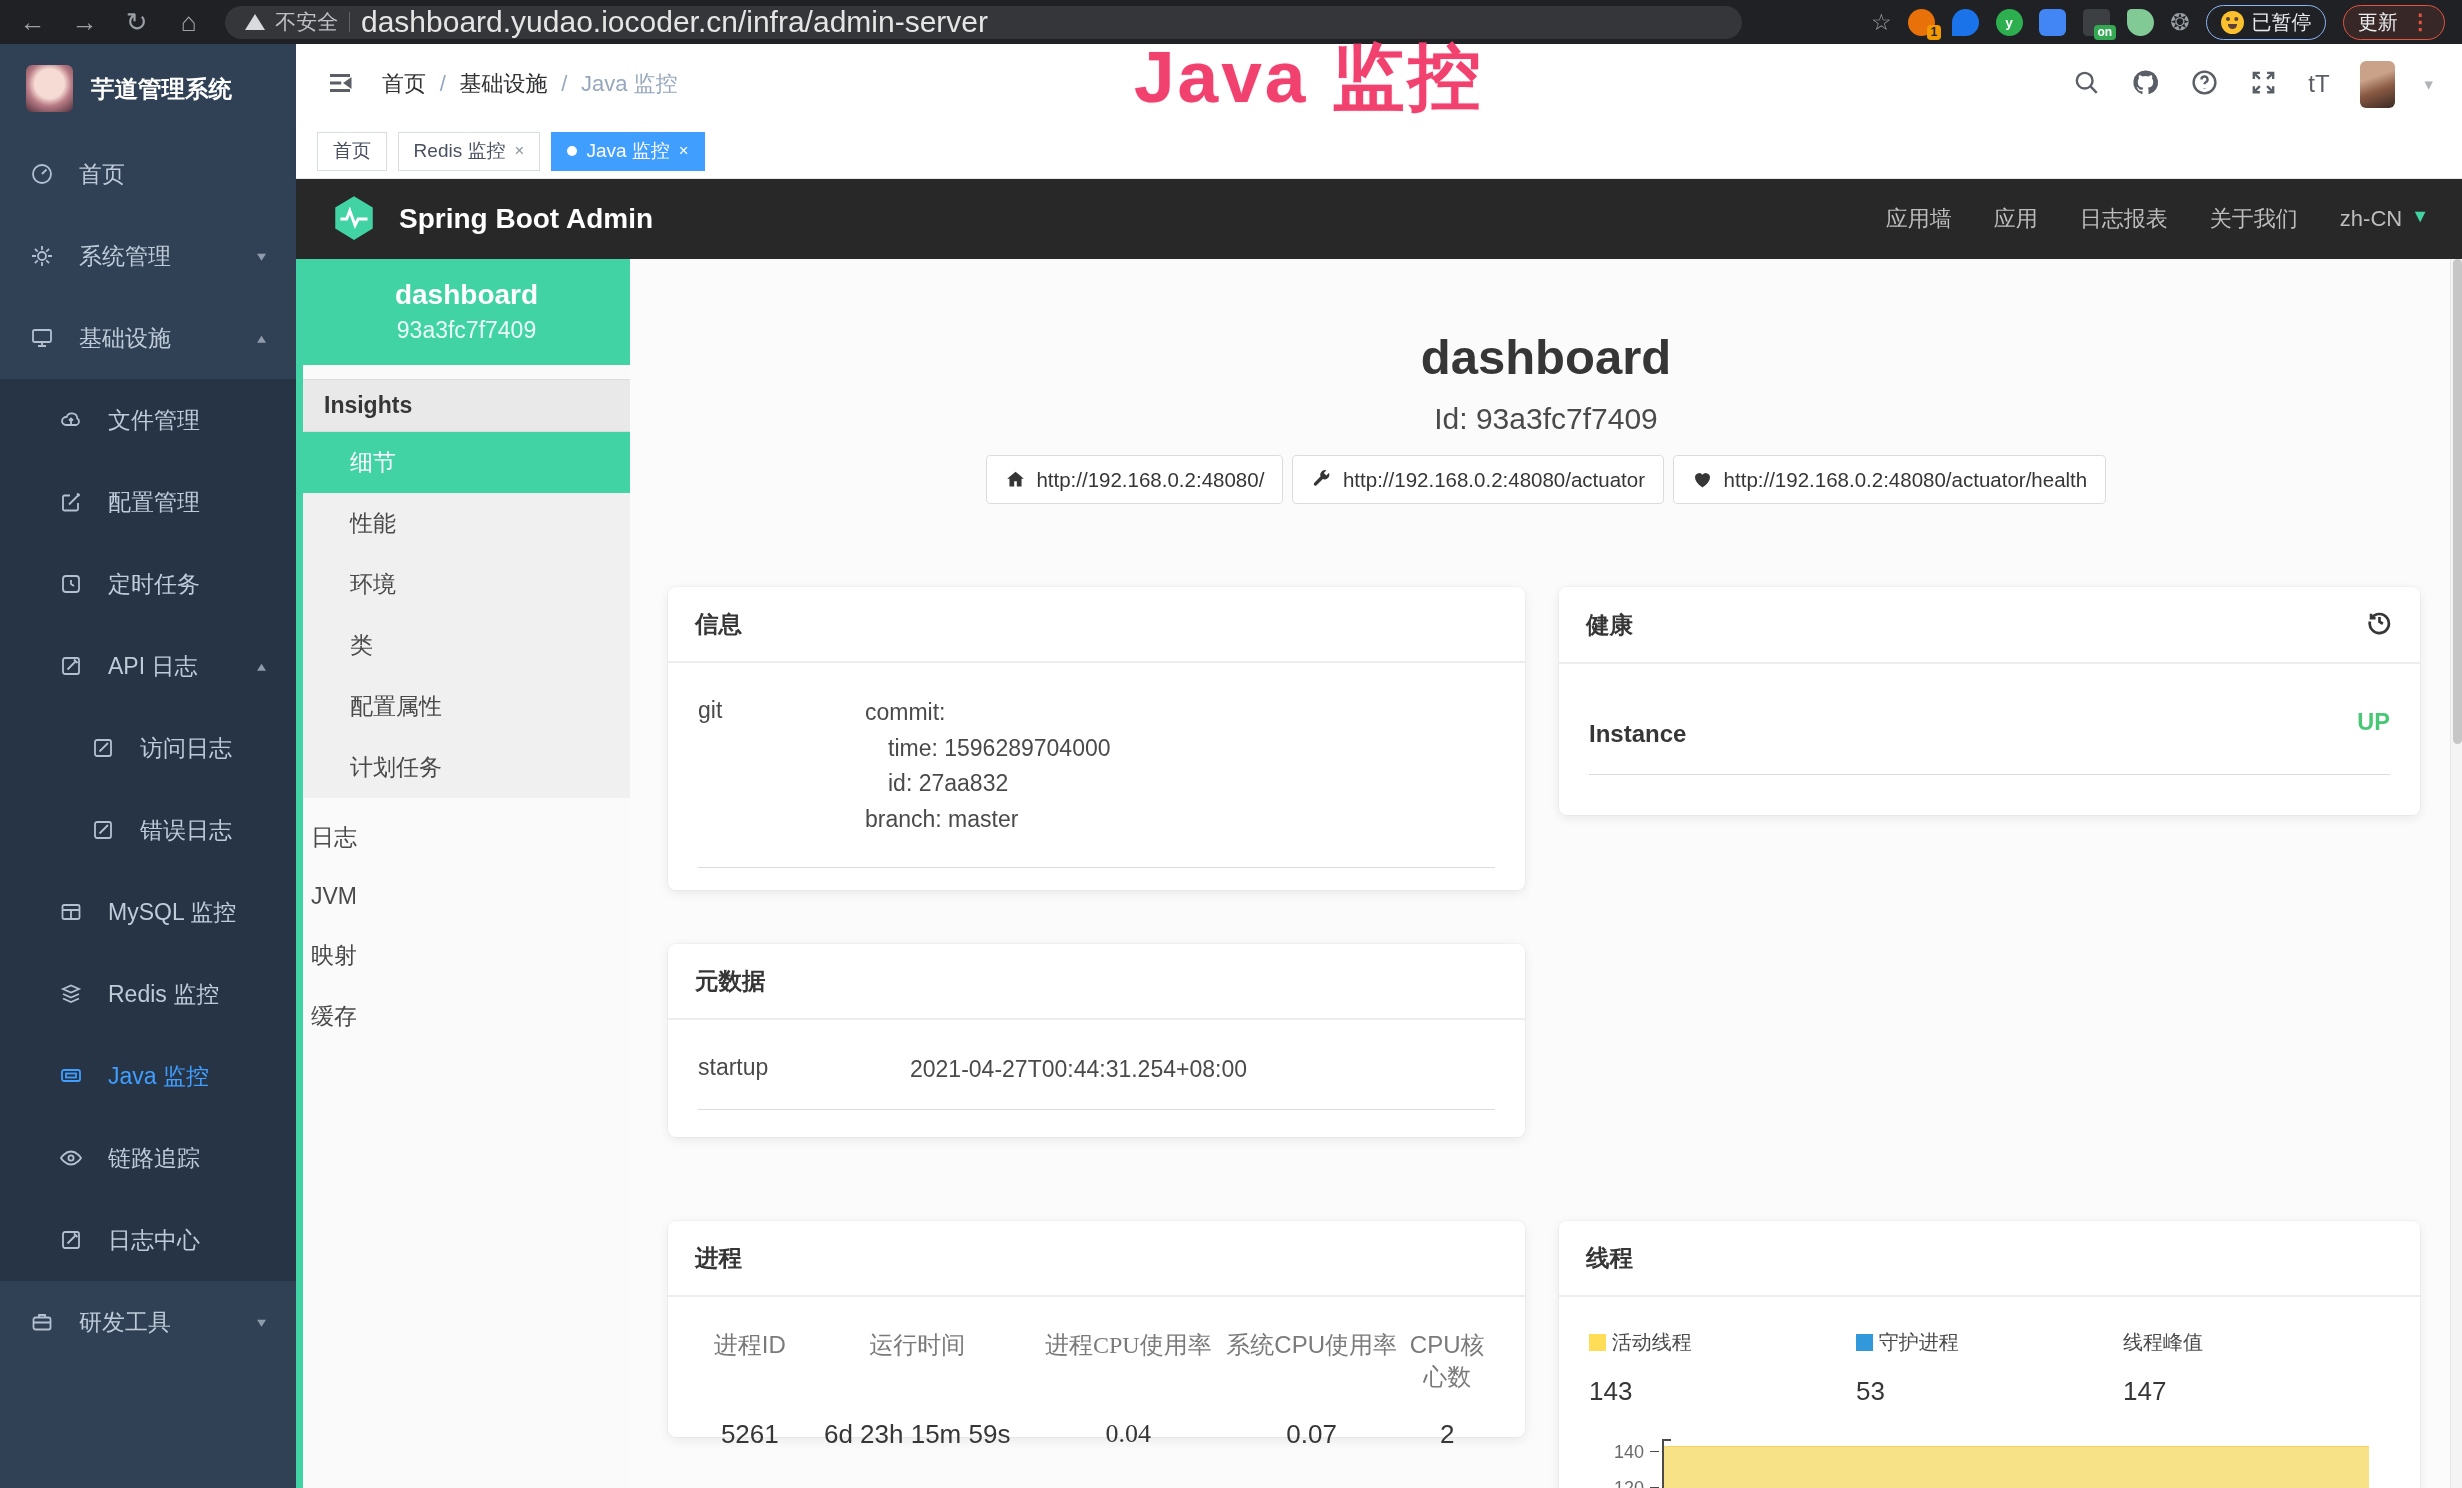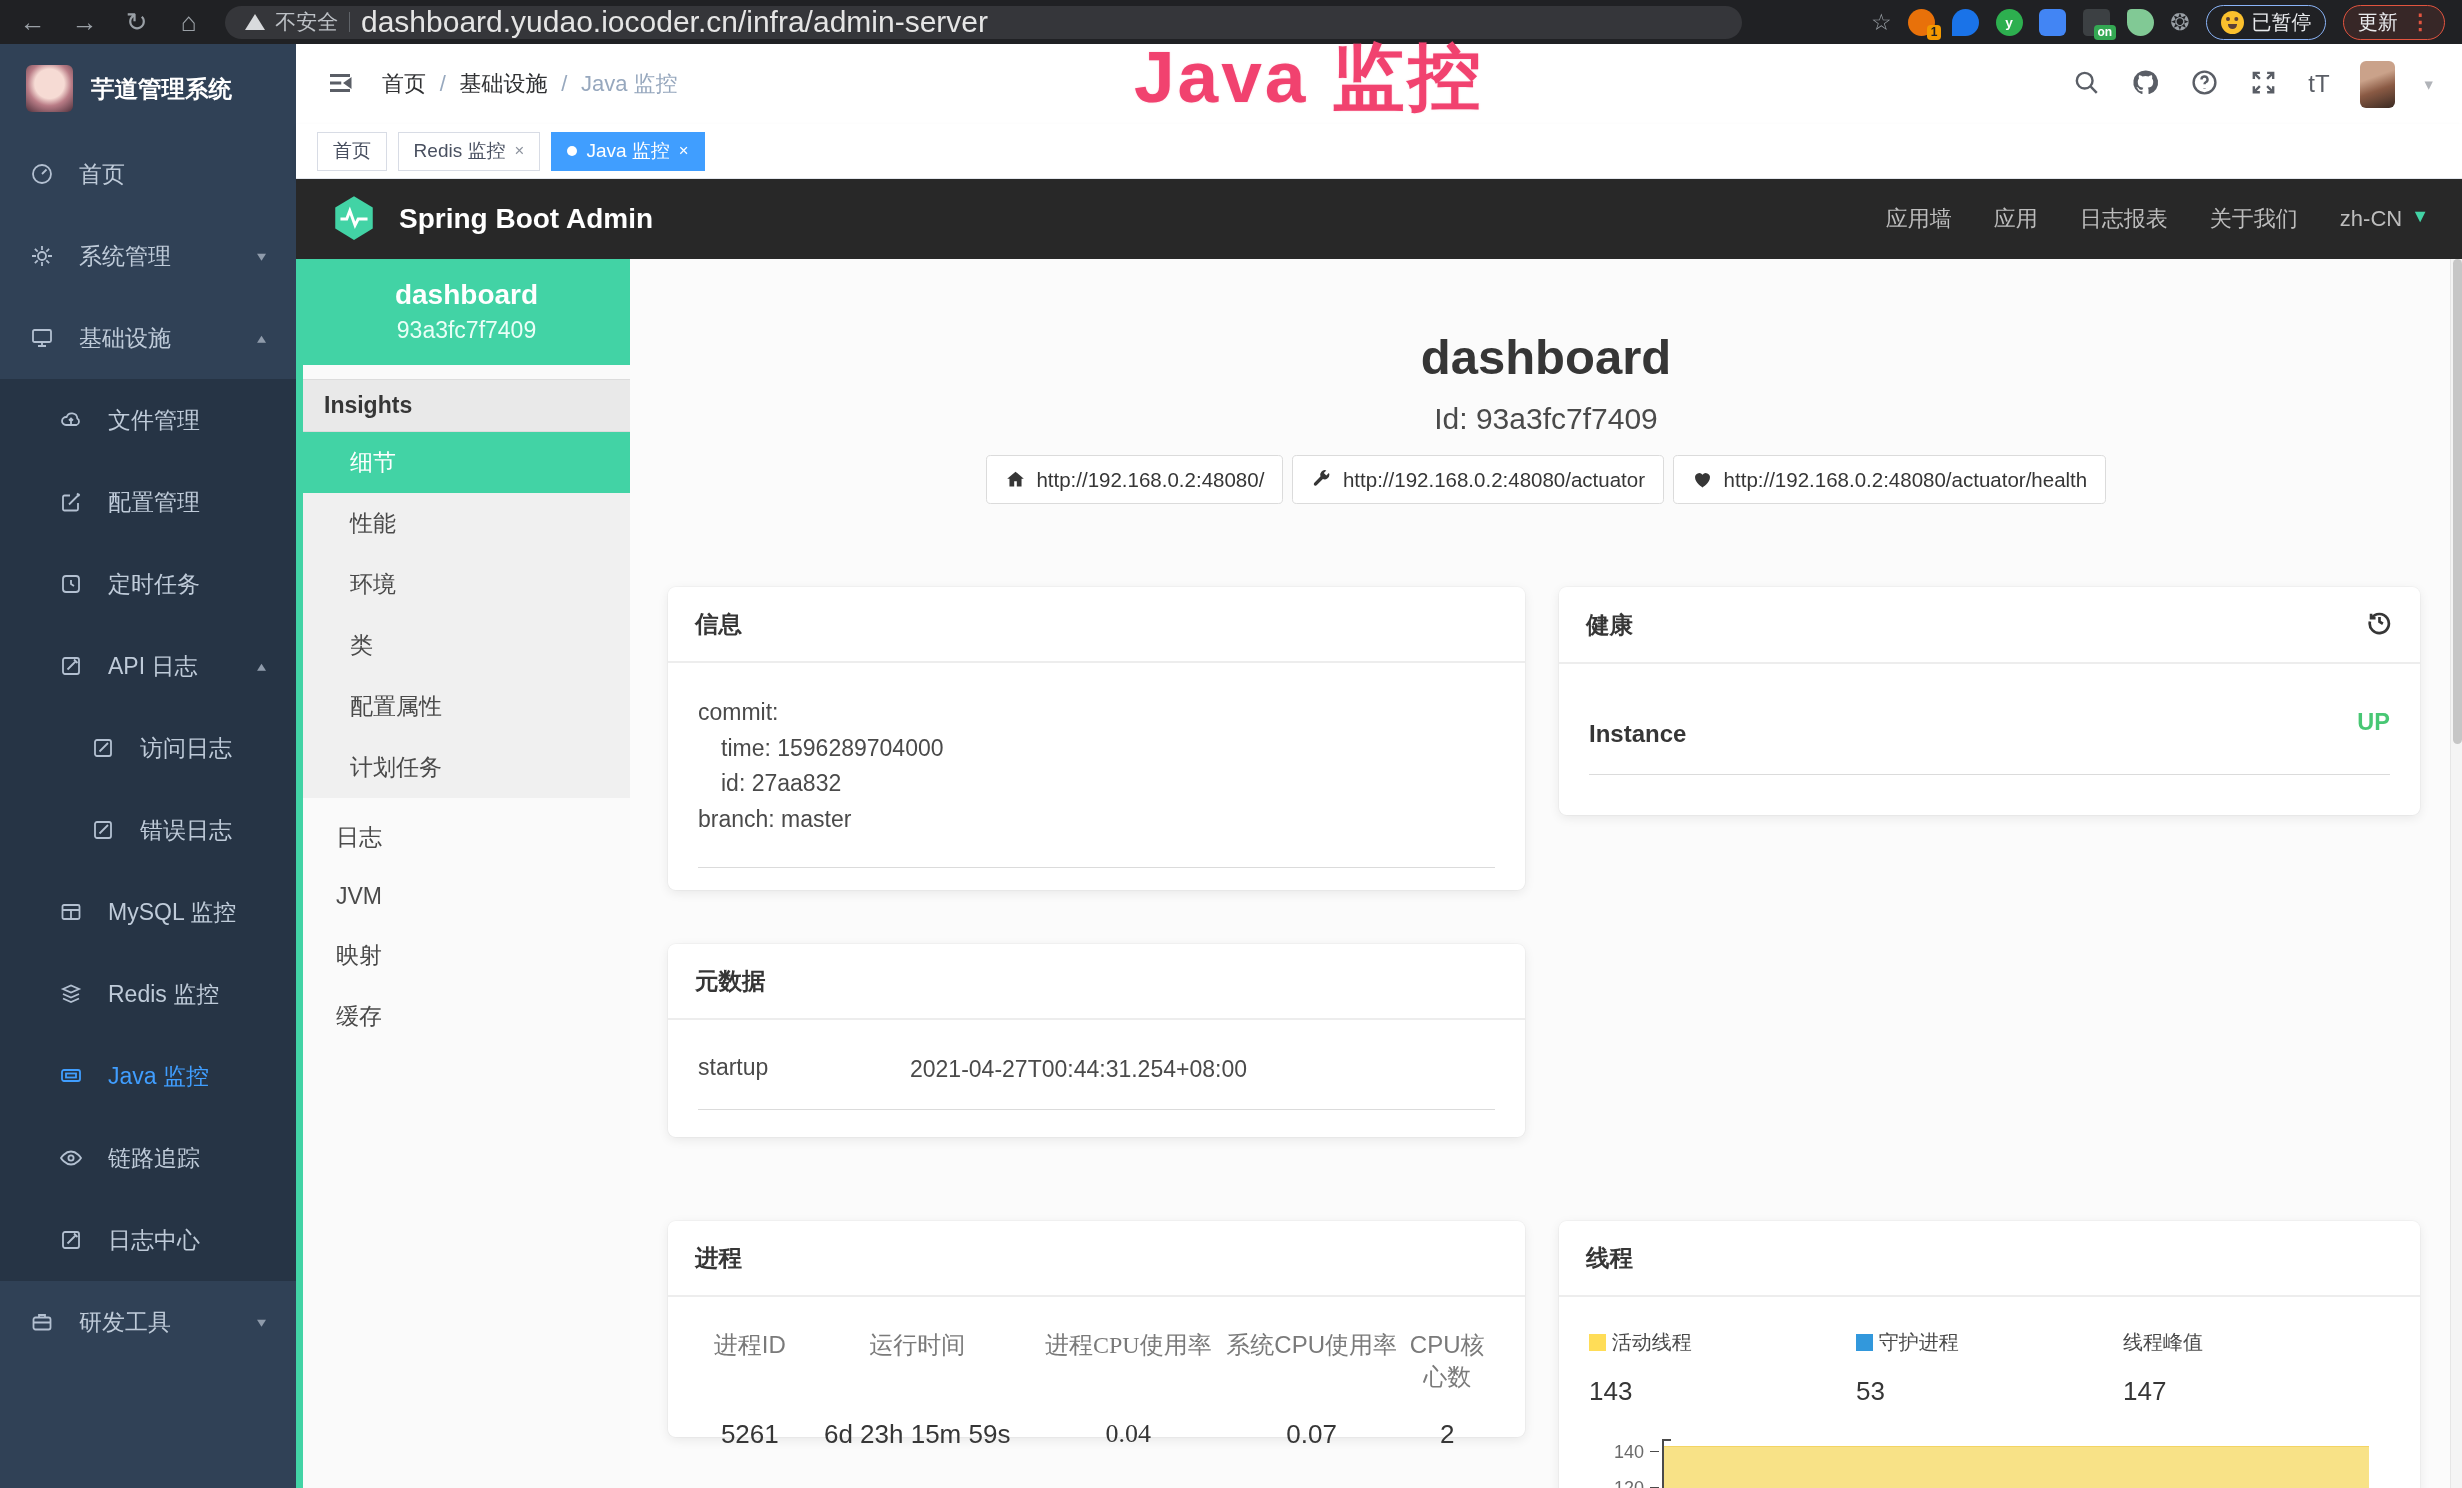--- a/index.html
+++ b/index.html
@@ -75,21 +75,21 @@
 
   .sba-body { flex:1; display:flex; min-height:0; }
   .instance-panel { width:334px; flex:none; background:#fafafa; border-left:7.6px solid #42d3a5; }
   .ip-head { background:#42d3a5; color:#fff; text-align:center; padding:20px 7.6px 21px; }
   .ip-name { font-size:28px; font-weight:bold; }
   .ip-id { font-size:23px; margin-top:6px; color:#eafff7; }
   .ip-insights { background:#f0f0f0; }
   .ip-label { background:#e9e9e9; border-top:1.5px solid #dcdcdc; border-bottom:1.5px solid #dcdcdc; font-size:23px; font-weight:bold; color:#363636; padding:12px 21px; margin-top:13.7px; }
   .ip-item { font-size:23px; color:#4a4a4a; padding:15px 21px 15px 47px; }
   .ip-item.active { background:#42d3a5; color:#fff; }
-  .ip-root .ip-item { padding-left:33px; }
+  .ip-root .ip-item { padding-left:8px; }
   .ip-root { background:#fafafa; padding-top:9px; }
 
   .main { flex:1; position:relative; overflow:hidden; background:#fbfbfb; }
   .page-title { position:absolute; top:70px; left:0; right:0; text-align:center; font-size:49px; font-weight:600; color:#363636; }
   .page-sub { position:absolute; top:143px; left:0; right:0; text-align:center; font-size:30px; color:#4a4a4a; }
   .links { position:absolute; top:196px; left:0; right:0; display:flex; justify-content:center; gap:9px; }
   .link-btn { height:49px; background:#fff; border:0.8px solid #dbdbdb; border-radius:4.6px; display:flex; align-items:center; gap:10.6px; padding:0 18px; font-size:20.5px; color:#363636; }
   .link-btn svg { width:21px; height:21px; fill:#363636; }
 
   .card { position:absolute; background:#fff; border-radius:7.6px; box-shadow:0 3px 10.6px rgba(10,10,10,.08), 0 0 0 0.8px rgba(10,10,10,.03); }
@@ -440,20 +440,21 @@
                 <path d="M12 21s-8.5-5.3-8.5-11A4.8 4.8 0 0 1 12 6.5 4.8 4.8 0 0 1 20.5 10c0 5.7-8.5 11-8.5 11Z"></path>
               </svg>
             <span>http://192.168.0.2:48080/actuator/health</span>
           </span>
         </div>
 
         <div class="card" style="left:38px; top:328px; width:857px; height:303px;">
           <div class="card-head">信息</div>
           <div class="card-body">
             <div class="kv-row">
+              <div class="kv-key">git</div>
               <div class="kv-val">
                 <div>commit:</div>
                 <div class="ln1">time: 1596289704000</div>
                 <div class="ln2">id: 27aa832</div>
                 <div>branch: master</div>
               </div>
             </div>
           </div>
         </div>
 

